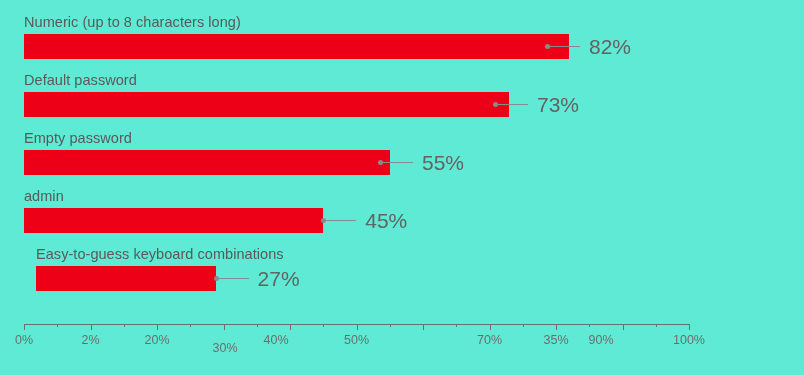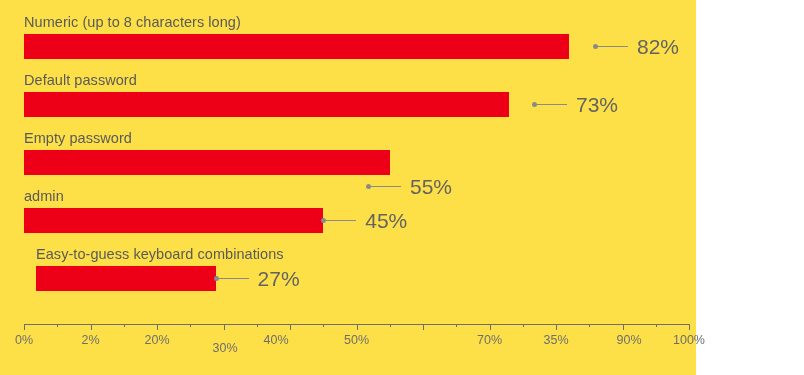--- a/index.html
+++ b/index.html
@@ -10,23 +10,23 @@
   body {
     width: 804px;
     height: 375px;
     background: #ffffff;
     font-family: "Liberation Sans", sans-serif;
     overflow: hidden;
   }
 
   #chart-root {
     position: relative;
-    width: 696px;
+    width: 804px;
     height: 375px;
-    background: #fde047;
+    background: #5eead4;
   }
 
   
   #plot-area {
     position: absolute;
     left: 0;
     top: 0;
     width: 804px;
     height: 310px;
   }
@@ -129,45 +129,45 @@
 
 <div id="chart-root">
 
   <div id="plot-area">
 
     <div class="bar-row" style="top:14px;">
       <div class="bar-category-label">Numeric (up to 8 characters long)</div>
       <div class="bar-track">
         <div class="bar-fill" style="width: 545.3px; background: rgb(237, 0, 23);"></div>
       </div>
-      <div class="bar-leader" style="left:595px;">
+      <div class="bar-leader" style="left:547px;">
         <span class="leader-dot"></span>
         <span class="leader-line"></span>
         <span class="leader-value">82%</span>
       </div>
     </div>
 
     <div class="bar-row" style="top:72px;">
       <div class="bar-category-label">Default password</div>
       <div class="bar-track">
         <div class="bar-fill" style="width: 485.45px; background: rgb(237, 0, 23);"></div>
       </div>
-      <div class="bar-leader" style="left: 534px;">
+      <div class="bar-leader" style="left: 495px;">
         <span class="leader-dot"></span>
         <span class="leader-line"></span>
         <span class="leader-value">73%</span>
       </div>
     </div>
 
     <div class="bar-row" style="top:130px;">
       <div class="bar-category-label">Empty password</div>
       <div class="bar-track">
         <div class="bar-fill" style="width: 365.75px; background: rgb(237, 0, 23);"></div>
       </div>
-      <div class="bar-leader" style="left: 368px; margin-top: 24px;">
+      <div class="bar-leader" style="left: 380px;">
         <span class="leader-dot"></span>
         <span class="leader-line"></span>
         <span class="leader-value">55%</span>
       </div>
     </div>
 
     <div class="bar-row" style="top:188px;">
       <div class="bar-category-label">admin</div>
       <div class="bar-track">
         <div class="bar-fill" style="width: 299.25px; background: rgb(237, 0, 23);"></div>
@@ -218,17 +218,17 @@
 
     <div class="tick-label" style="left:0px;">0%</div>
     <div class="tick-label" style="left:66.5px;">2%</div>
     <div class="tick-label" style="left:133px;">20%</div>
     <div class="tick-label" style="left:201px;margin-top:8px;">30%</div>
     <div class="tick-label" style="left:252px;">40%</div>
     <div class="tick-label" style="left:332.5px;">50%</div>
     <div class="tick-label" style="left:399px;margin-top:44px;">60%</div>
     <div class="tick-label" style="left:465.5px;">70%</div>
     <div class="tick-label" style="left:532px;">35%</div>
-    <div class="tick-label" style="left:605px;">90%</div>
+    <div class="tick-label" style="left:577px;">90%</div>
     <div class="tick-label" style="left:665px;">100%</div>
   </div>
 
 </div>
 
 </body></html>

